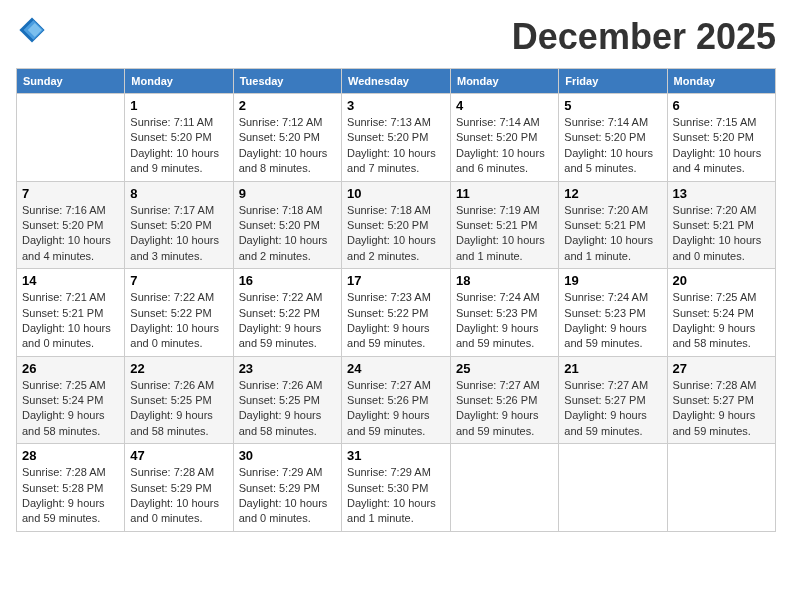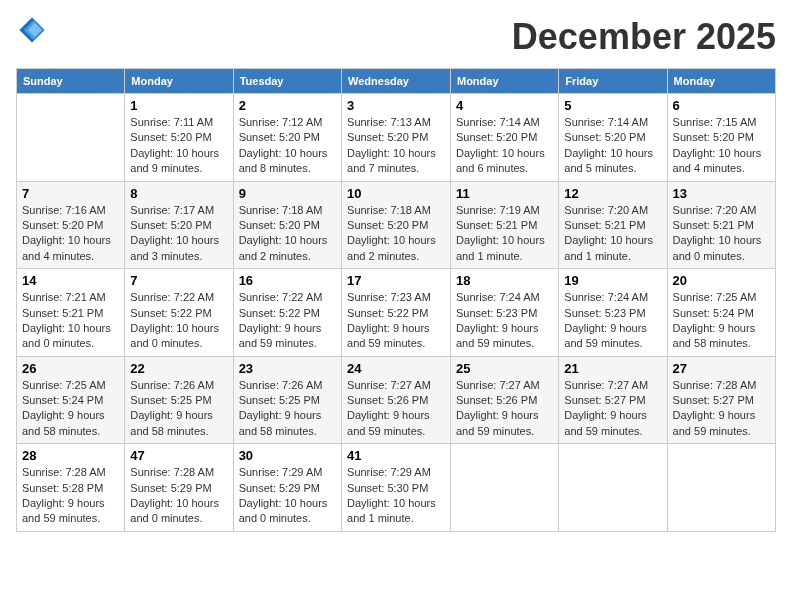--- a/index.html
+++ b/index.html
@@ -241,21 +241,21 @@
         </td>
         <td>
           <span class="day-number">47</span>
           <div class="day-info">Sunrise: 7:28 AM<br>Sunset: 5:29 PM<br>Daylight: 10 hours and 0 minutes.</div>
         </td>
         <td>
           <span class="day-number">30</span>
           <div class="day-info">Sunrise: 7:29 AM<br>Sunset: 5:29 PM<br>Daylight: 10 hours and 0 minutes.</div>
         </td>
         <td>
-          <span class="day-number">41</span>
+          <span class="day-number">31</span>
           <div class="day-info">Sunrise: 7:29 AM<br>Sunset: 5:30 PM<br>Daylight: 10 hours and 1 minute.</div>
         </td>
         <td class="empty"></td>
         <td class="empty"></td>
         <td class="empty"></td>
       </tr>
     </tbody>
 </table>
 
 </body></html>

